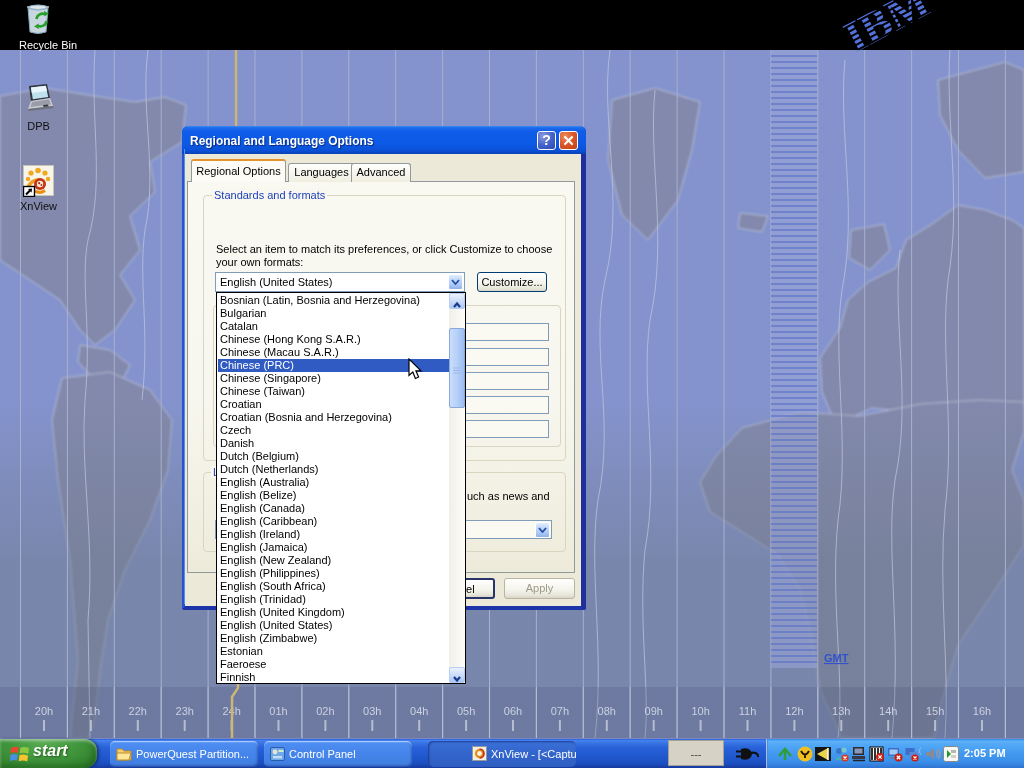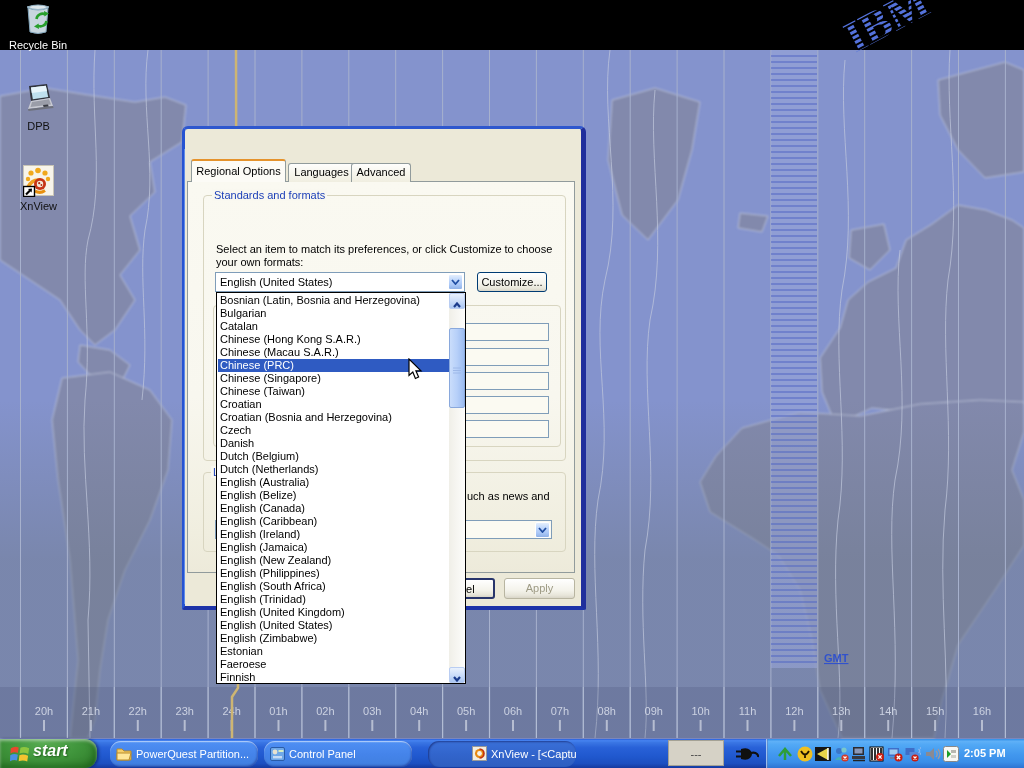--- a/index.html
+++ b/index.html
@@ -38,21 +38,21 @@
 #sb{position:absolute;right:0px;top:0px;width:16px;height:390px;background:linear-gradient(90deg,#F0EFE8,#FDFDFB);}
 .sbtn{position:absolute;left:0;width:16px;height:16px;border:1px solid #B9CDF2;border-radius:2px;box-sizing:border-box;background:linear-gradient(180deg,#E9F1FD 0%,#CCDDF9 50%,#AAC6F2 100%);text-align:center;}
 #sthumb{position:absolute;left:0;top:35px;width:16px;height:80px;border:1px solid #89A8DC;border-radius:2px;box-sizing:border-box;background:linear-gradient(90deg,#CADDFB 0%,#B7D0F9 50%,#9CBCF0 100%);}
 
 #taskbar{position:absolute;left:0;top:739px;width:1024px;height:29px;z-index:40;
 background:linear-gradient(180deg,#2157D6 0%,#3E77E8 3%,#4583F0 6%,#3A76E4 12%,#2861D8 30%,#2058CE 60%,#1C4FC0 85%,#15399E 100%);}
 #startbtn{position:absolute;left:0;top:0;width:97px;height:29px;border-radius:0 12px 12px 0;
 background:radial-gradient(ellipse at 45% 10%,#58AC52 0%,#3F943B 50%,#2E7A28 100%);
 box-shadow:inset 0 2px 3px rgba(255,255,255,.45), inset -4px -3px 6px rgba(0,60,0,.35), 2px 0 3px rgba(0,0,30,.4);}
 #starttext{position:absolute;left:33px;top:3px;color:#fff;font-size:16px;font-weight:bold;font-style:italic;text-shadow:1px 1px 2px #1e5c18;}
-.taskbtn{position:absolute;top:2px;height:26px;border-radius:11px;box-sizing:border-box;
+.taskbtn{position:absolute;top:2px;height:26px;border-radius:5px;box-sizing:border-box;
 background:linear-gradient(180deg,#6AA3F8 0%,#4D8DF2 10%,#4584EA 50%,#4180E2 85%,#3A70CE 100%);
 box-shadow:inset 0 1px 1px rgba(255,255,255,.5), inset -1px -1px 2px rgba(0,0,90,.35);
 color:#fff;font-size:11px;line-height:26px;white-space:nowrap;overflow:hidden;}
 .taskbtn .ti{display:inline-block;vertical-align:-3px;margin:0 4px 0 6px;}
 #tray{position:absolute;left:766px;top:0;width:258px;height:29px;
 background:linear-gradient(180deg,#2F8EE8 0%,#5FB0F7 8%,#51A8F5 20%,#4197EE 55%,#3A8EE8 80%,#2E73D2 100%);}
 #traysep{position:absolute;left:0;top:0;width:2px;height:29px;background:linear-gradient(90deg,rgba(255,255,255,.7),rgba(20,60,160,.5));}
 #clock{position:absolute;left:198px;top:8px;color:#fff;font-size:11px;font-weight:bold;}
 .trayicon{position:absolute;top:7px;width:16px;height:16px;}
 
@@ -161,21 +161,21 @@
 <path d="M5,5 Q16,1 27,5 Q16,10 5,5 Z" fill="#EAF4F9" stroke="#9FC0D4" stroke-width="1" opacity="0.95"></path>
 <g stroke="#28A02C" stroke-width="2.6" fill="none">
 <path d="M14.5,17 a6,6 0 0 1 9,-4.5"></path>
 <path d="M24.5,19 a6,6 0 0 1 -9,4.5"></path>
 </g>
 <g fill="#28A02C">
 <path d="M22,9 l5,2.5 -4.5,3 Z"></path>
 <path d="M17,27 l-5,-2.5 4.5,-3 Z"></path>
 </g>
 </svg>
-<div class="dlabel" style="left:0px;top:39px;width:76px;color:#fff;z-index:2">Recycle Bin</div>
+<div class="dlabel" style="left:10px;top:39px;width:76px;color:#fff;z-index:2">Recycle Bin</div>
 
 <svg class="abs" style="left:21px;top:84px;z-index:2" width="34" height="32" viewBox="0 0 34 32">
 <polygon points="8,2 26,0 29,14 10,17" fill="#31343C"></polygon>
 <polygon points="10,3.5 24.8,1.8 27.2,13 11.8,15.2" fill="#BFE0EE"></polygon>
 <polygon points="10,3.5 24.8,1.8 26,7 10.8,9" fill="#E8F5FA"></polygon>
 <polygon points="10,17 29,14 32,22 7,25 Z" fill="#C8CAD2"></polygon>
 <polygon points="11,18 28,15.3 30,20.5 9.5,23 Z" fill="#9A9DA8"></polygon>
 <polygon points="7,25 32,22 32.5,24 7.5,27 Z" fill="#6E717C"></polygon>
 <polygon points="22,21 27,20.4 27.7,22.4 22.6,23 Z" fill="#3A3D45"></polygon>
 </svg>
@@ -195,20 +195,25 @@
 <circle cx="17" cy="19" r="3.2" fill="#F2E8D8"></circle>
 <circle cx="16.2" cy="18.2" r="1.1" fill="#B02A10"></circle>
       <circle cx="18.4" cy="20" r="0.9" fill="#B02A10"></circle>
 <path d="M12,26 q5,3 10,-0.5" stroke="#E8900E" stroke-width="3" fill="none"></path>
 <rect x="0.5" y="21.5" width="11" height="10" fill="#fff" stroke="#000" stroke-width="1.4"></rect>
 <path d="M3,29.5 L7,25.5" stroke="#000" stroke-width="2.2" fill="none"></path>
 <path d="M9,23.5 l-0.4,4 -3.6,-3.6 Z" fill="#000"></path>
 </svg>
 <div class="dlabel" style="left:5px;top:200px;width:67px;color:#101010;z-index:2">XnView</div>
 <div id="dialog">
+  <div id="titlebar">
+    <div id="titletext">Regional and Language Options</div>
+    <div class="tbtn" id="helpbtn">?</div>
+    <div class="tbtn" id="closebtn">✕</div>
+  </div>
   <div id="pane"></div>
       <div style="position:absolute;left:-1px;top:20px;width:1px;height:455px;background:#5E8BE8;"></div>
   <div class="tab" id="tab2">Languages</div>
   <div class="tab" id="tab3">Advanced</div>
   <div class="tab" id="tab1">Regional Options</div>
 
   <div class="grp" style="left:18px;top:66px;width:363px;height:266px;"></div>
   <div class="grplabel" style="left:27px;top:60px;">Standards and formats</div>
   <div class="dtext" style="left:31px;top:114px;width:350px;">Select an item to match its preferences, or click Customize to choose your own formats:</div>
   <div id="combo">English (United States)

